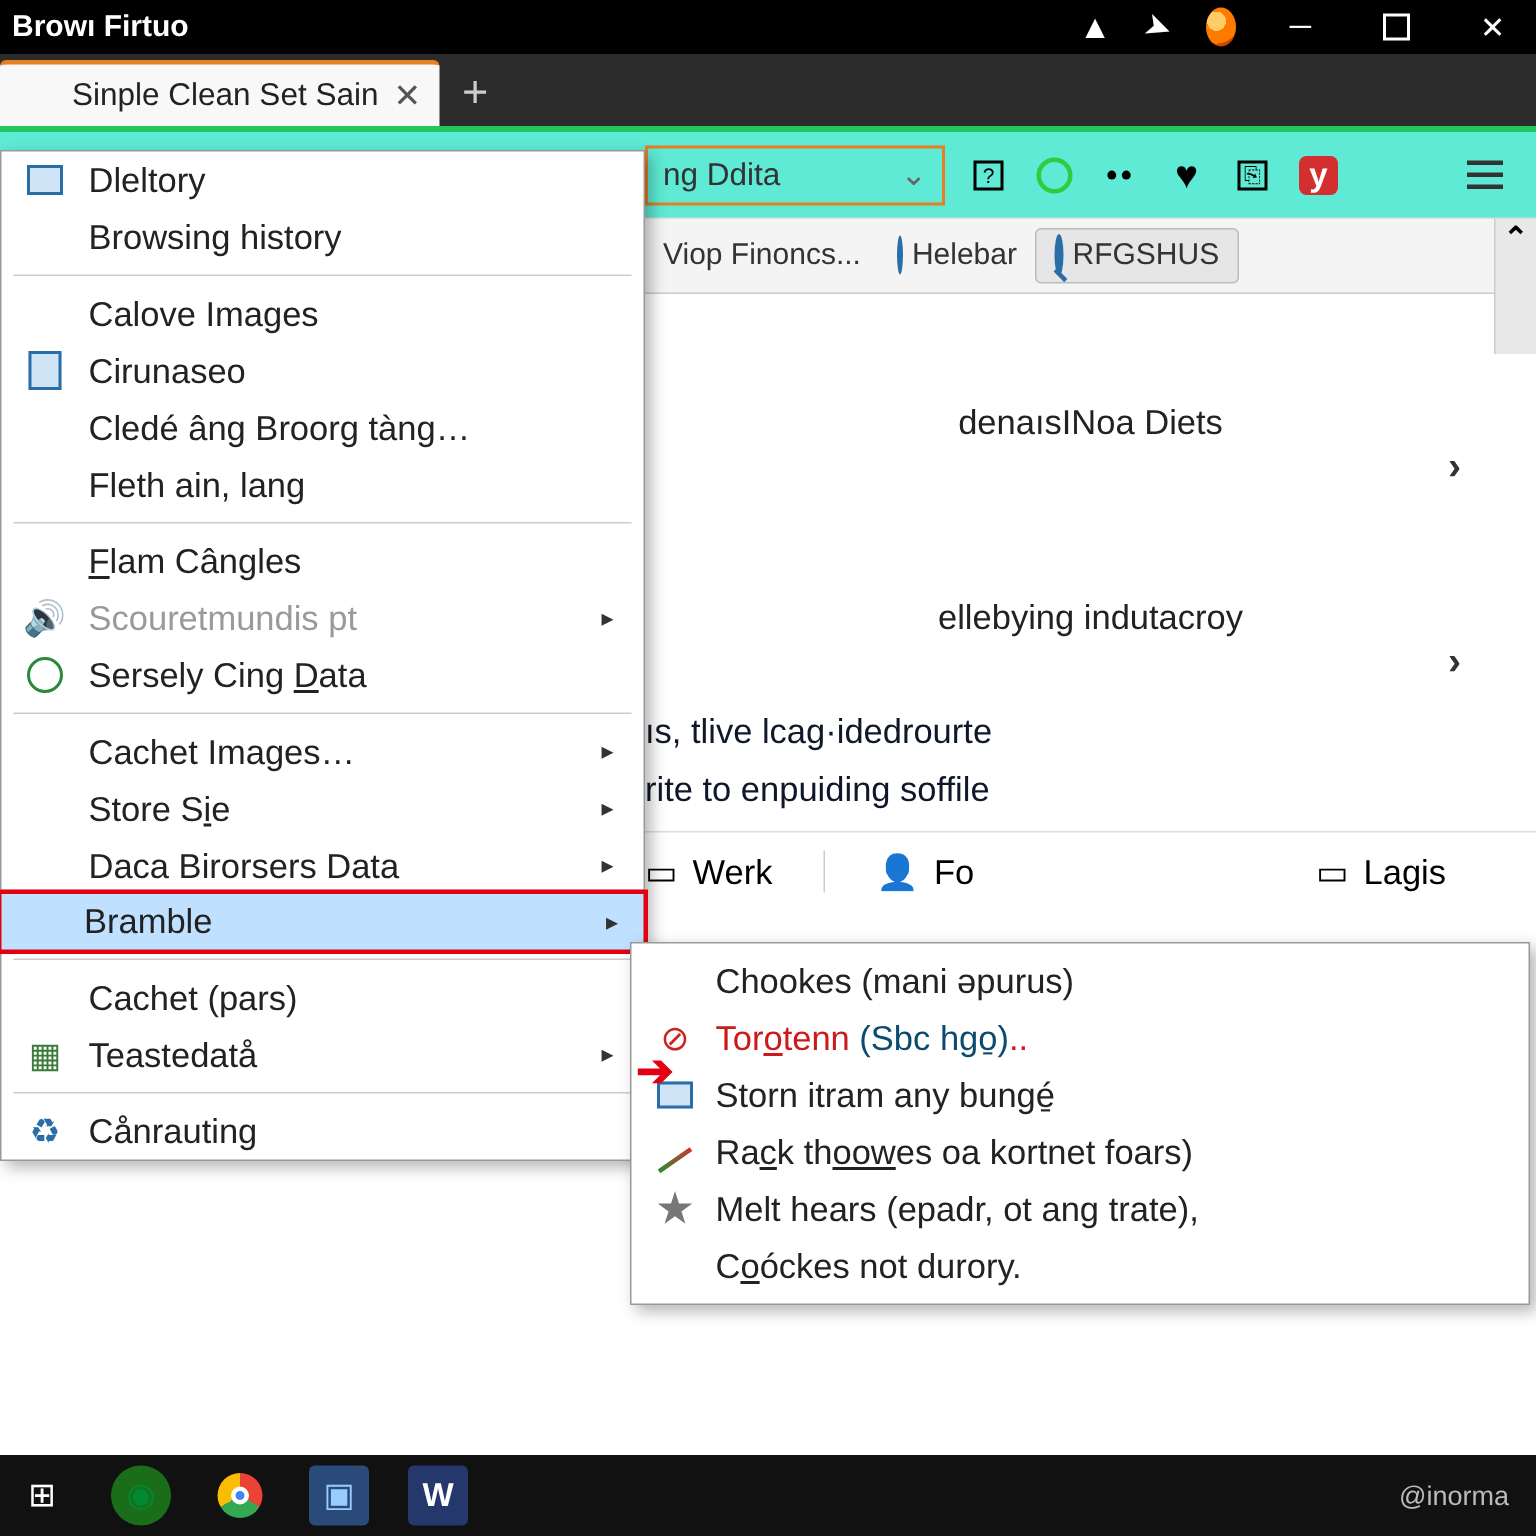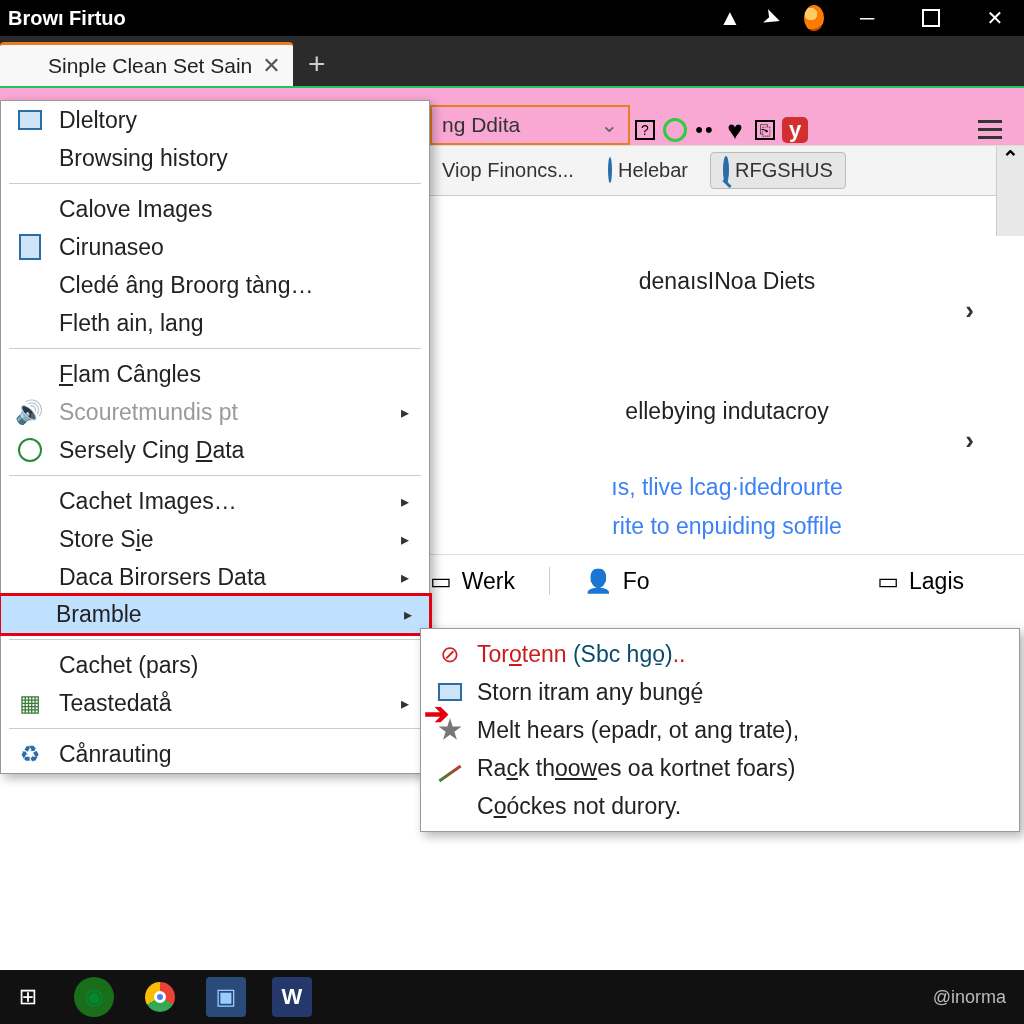--- a/index.html
+++ b/index.html
@@ -8,45 +8,45 @@
 .window { width: 1024px; height: 970px; background: #fff; position: relative; }
 
 
 .titlebar { height: 36px; background: #000; display: flex; align-items: center; padding: 0 8px; color: #fff; }
 .titlebar-title { font-weight: bold; font-size: 20px; }
 .titlebar-right { margin-left: auto; display: flex; align-items: center; gap: 22px; }
 .titlebar-icon { width: 20px; height: 20px; display: flex; align-items: center; justify-content: center; }
 .win-btn { width: 42px; height: 32px; display: flex; align-items: center; justify-content: center; color: #fff; font-size: 20px; }
 
 
-.tabbar { height: 52px; background: #2b2b2b; display: flex; align-items: flex-end; border-bottom: 2px solid #22c55e; }
+.tabbar { height: 52px; background: #2b2b2b; display: flex; align-items: flex-end; border-bottom: 4px solid #22c55e; }
 .tab { background: #f8f8f8; height: 44px; min-width: 290px; display: flex; align-items: center; padding: 0 12px; border-top-left-radius: 4px; border-top-right-radius: 4px; border-top: 3px solid #e67e22; gap: 10px; }
 .tab-icon { width: 26px; height: 26px; }
 .tab-label { font-size: 21px; color: #222; }
 .tab-close { margin-left: auto; color: #555; font-size: 22px; }
 .newtab { width: 48px; height: 44px; display: flex; align-items: center; justify-content: center; color: #ccc; font-size: 30px; }
 
 
-.toolbar { height: 58px; background: #f9a8d4; border-bottom: 1px solid #ddd; display: flex; align-items: flex-end; padding-left: 430px; gap: 0; }
+.toolbar { height: 58px; background: #5eead4; border-bottom: 1px solid #ddd; display: flex; align-items: center; padding-left: 430px; gap: 14px; }
 .addr-box { border: 2px solid #e67e22; height: 40px; width: 200px; display: flex; align-items: center; padding: 0 10px; font-size: 21px; color: #333; }
 .addr-box .chev { margin-left: auto; color: #666; }
 .tb-icon { width: 30px; height: 30px; display: flex; align-items: center; justify-content: center; font-size: 22px; }
 .hamburger { margin-left: auto; margin-right: 18px; width: 32px; height: 32px; display:flex; flex-direction:column; justify-content:center; gap:5px; }
 .hamburger span { height:3px; background:#333; width:24px; margin:0 auto; }
 
 
-.bookmarks { height: 50px; background: #f4f4f4; border-bottom: 1px solid #ccc; display: flex; align-items: center; padding-left: 430px; gap: 10px; }
+.bookmarks { height: 50px; background: #f4f4f4; border-bottom: 1px solid #ccc; display: flex; align-items: center; padding-left: 430px; gap: 0; }
 .bm-item { padding: 6px 12px; font-size: 20px; color: #333; display: flex; align-items: center; gap: 6px; border-radius: 4px; }
 .bm-item.active { background: #e6e6e6; border: 1px solid #bbb; }
 
 
 .content { position: absolute; top: 196px; left: 430px; right: 0; }
 .content-row { display: flex; align-items: center; font-size: 23px; padding: 12px 0 12px 0; color: #222; flex-direction: column; }
 .content-row .chev-r { margin-left: auto; margin-right: 50px; color: #333; font-size: 26px; font-weight: bold; }
-.content-text { font-size: 23px; color: #3b82f6; padding: 6px 0; text-align: center; }
+.content-text { font-size: 23px; color: #0f172a; padding: 6px 0; }
 .tool-row { display: flex; align-items: center; gap: 34px; padding: 12px 0; font-size: 23px; border-top:1px solid #ddd; margin-top:8px;}
 .tool-item { display: flex; align-items: center; gap: 10px; }
 
 
 .menu { position: absolute; left: 0; top: 100px; width: 430px; background: #fff; border: 1px solid #999; box-shadow: 4px 4px 10px rgba(0,0,0,.3); z-index: 100; }
 .menu-row { display: flex; align-items: center; padding: 5px 14px 5px 58px; font-size: 23px; color: #222; position: relative; min-height: 38px; }
 .menu-row.disabled { color: #9a9a9a; }
 .menu-row .icon-slot { position: absolute; left: 14px; width: 30px; height: 30px; display:flex; align-items:center; justify-content:center; }
 .menu-row .sub-ar { margin-left: auto; margin-right: 6px; color: #333; font-size: 16px; }
 .menu-sep { height: 1px; background: #ccc; margin: 6px 8px; }
@@ -258,41 +258,44 @@
       <span class="sub-ar">▸</span>
     </div>
     <div class="menu-sep"></div>
     <div class="menu-row">
       <span class="icon-slot" style="color:#2a6ea8">♻</span>
       <span>Cånrauting</span>
     </div>
   </div>
 
   <div class="submenu">
+    <div class="sub-row">
+        <span>Chookes (mani əpurus)</span>
+      </div>
     <div class="sub-row danger">
       <span class="icon-slot" style="color:#c22">⊘</span>
       <span>Tor<u>o</u>tenn <span style="color:#0c4a6e">(Sbc hgo̱)</span>..</span>
     </div>
     <div class="sub-row">
       <span class="icon-slot">
           <span style="width:24px;height:18px;border:2px solid #2a6ea8;background:#cfe4f7;display:block"></span>
         </span>
       <span>Storn itram any bungé̱</span>
     </div>
     <div class="sub-row">
       <span class="icon-slot">
+          <span class="pen-ic"></span>
+        </span>
+      <span>Ra<u>c</u>k th<u>oow</u>es oa kortnet foars)</span>
+    </div>
+    <div class="sub-row">
+      <span class="icon-slot">
           <span class="star-ic"></span>
         </span>
       <span>Melt hears (epadr, ot ang trate),</span>
-    </div>
-    <div class="sub-row">
-      <span class="icon-slot">
-          <span class="pen-ic"></span>
-        </span>
-      <span>Ra<u>c</u>k th<u>oow</u>es oa kortnet foars)</span>
     </div>
     <div class="sub-row">
         <span>C<u>o</u>óckes not durory.</span>
       </div>
   </div>
 
   <span class="arrow-anno">➔</span>
 </div>
 
 <div class="taskbar">

